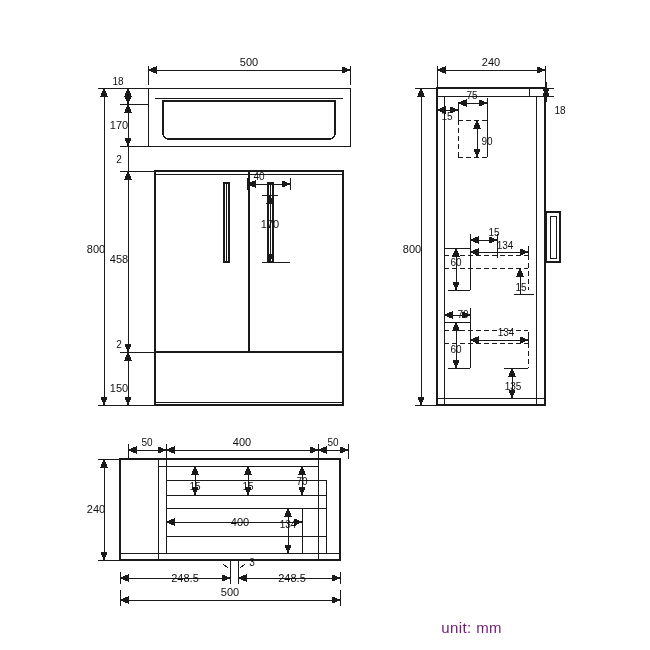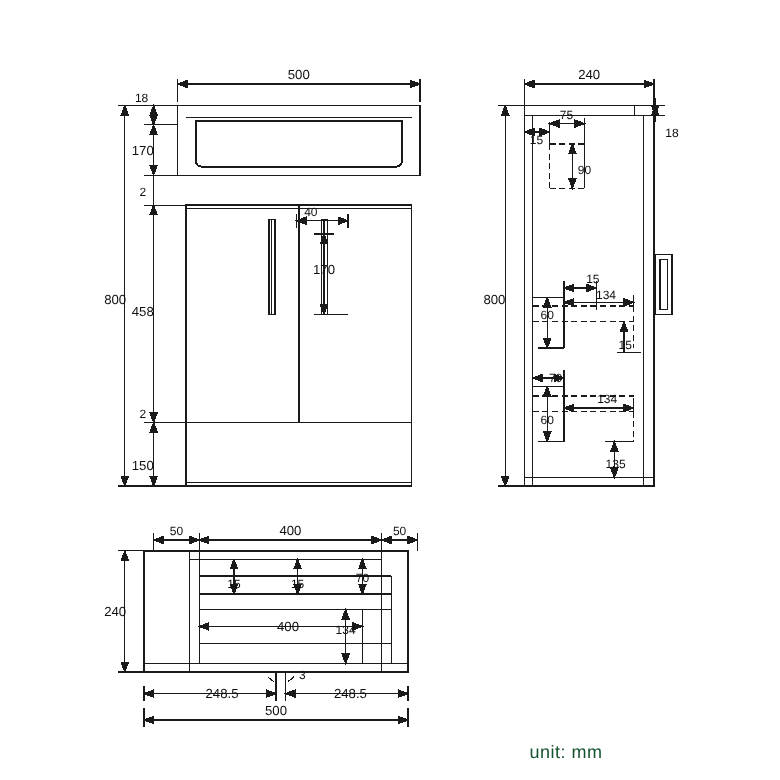--- a/index.html
+++ b/index.html
@@ -23,21 +23,21 @@
     position: absolute;
     left: 0;
     top: 0;
   }
   .unit-note {
     position: absolute;
     right: 16px;
     bottom: 14px;
     font-size: 15px;
     letter-spacing: 0.4px;
-    color: #14532d;
+    color: #701a75;
   }
 </style>
 </head>
 <body>
 
 <div id="sheet">
 
   <svg width="650" height="650" viewBox="0 0 650 650">
     <g fill="none" stroke="#1a1a1a" stroke-width="1" shape-rendering="crispEdges">
 

